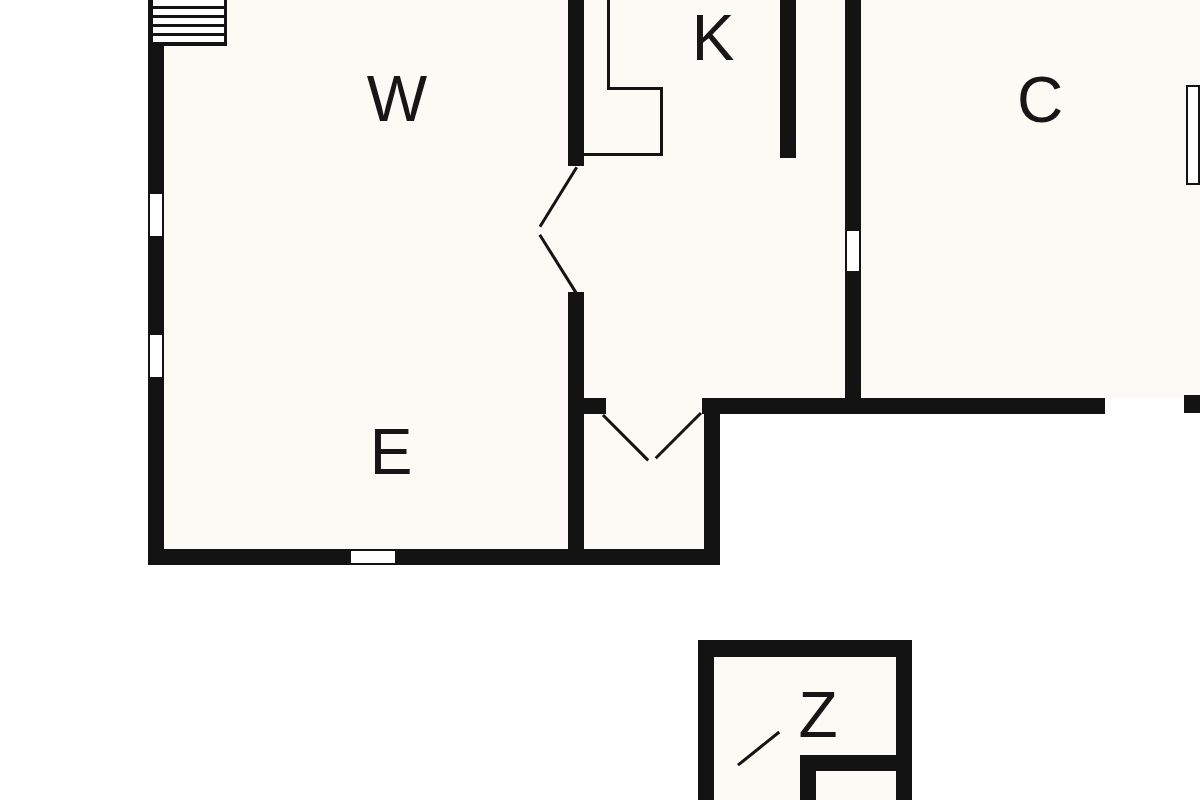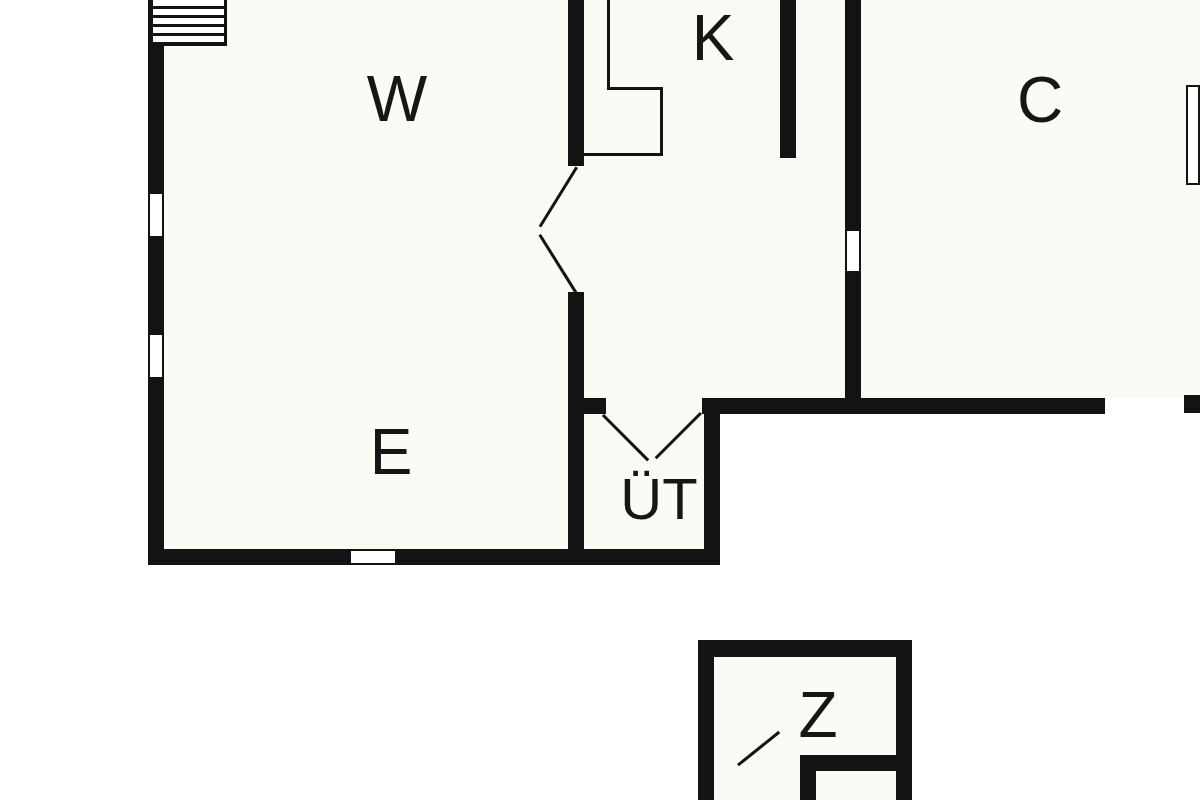--- a/index.html
+++ b/index.html
@@ -74,16 +74,15 @@
   <div class="swing" style="left:604px;top:414px;width:64px;transform:rotate(45deg);"></div>
   <div class="swing" style="left:702px;top:414px;width:64px;transform:rotate(135deg);"></div>
   <div class="swing" style="left:737px;top:764px;width:53px;transform:rotate(-38.8deg);"></div>
 
   <div class="stairs" style="left:150px;top:0;width:77px;height:46px;"></div>
 
   <div class="label" style="left:397px;top:99px;">W</div>
   <div class="label" style="left:713px;top:38px;">K</div>
   <div class="label" style="left:1040px;top:100px;">C</div>
   <div class="label" style="left:391px;top:452px;">E</div>
-  <div class="label mid" style="left:659px;top:499px;">ÜT</div>
   <div class="label" style="left:818px;top:715px;">Z</div>
 
 </div>
 
 </body></html>

